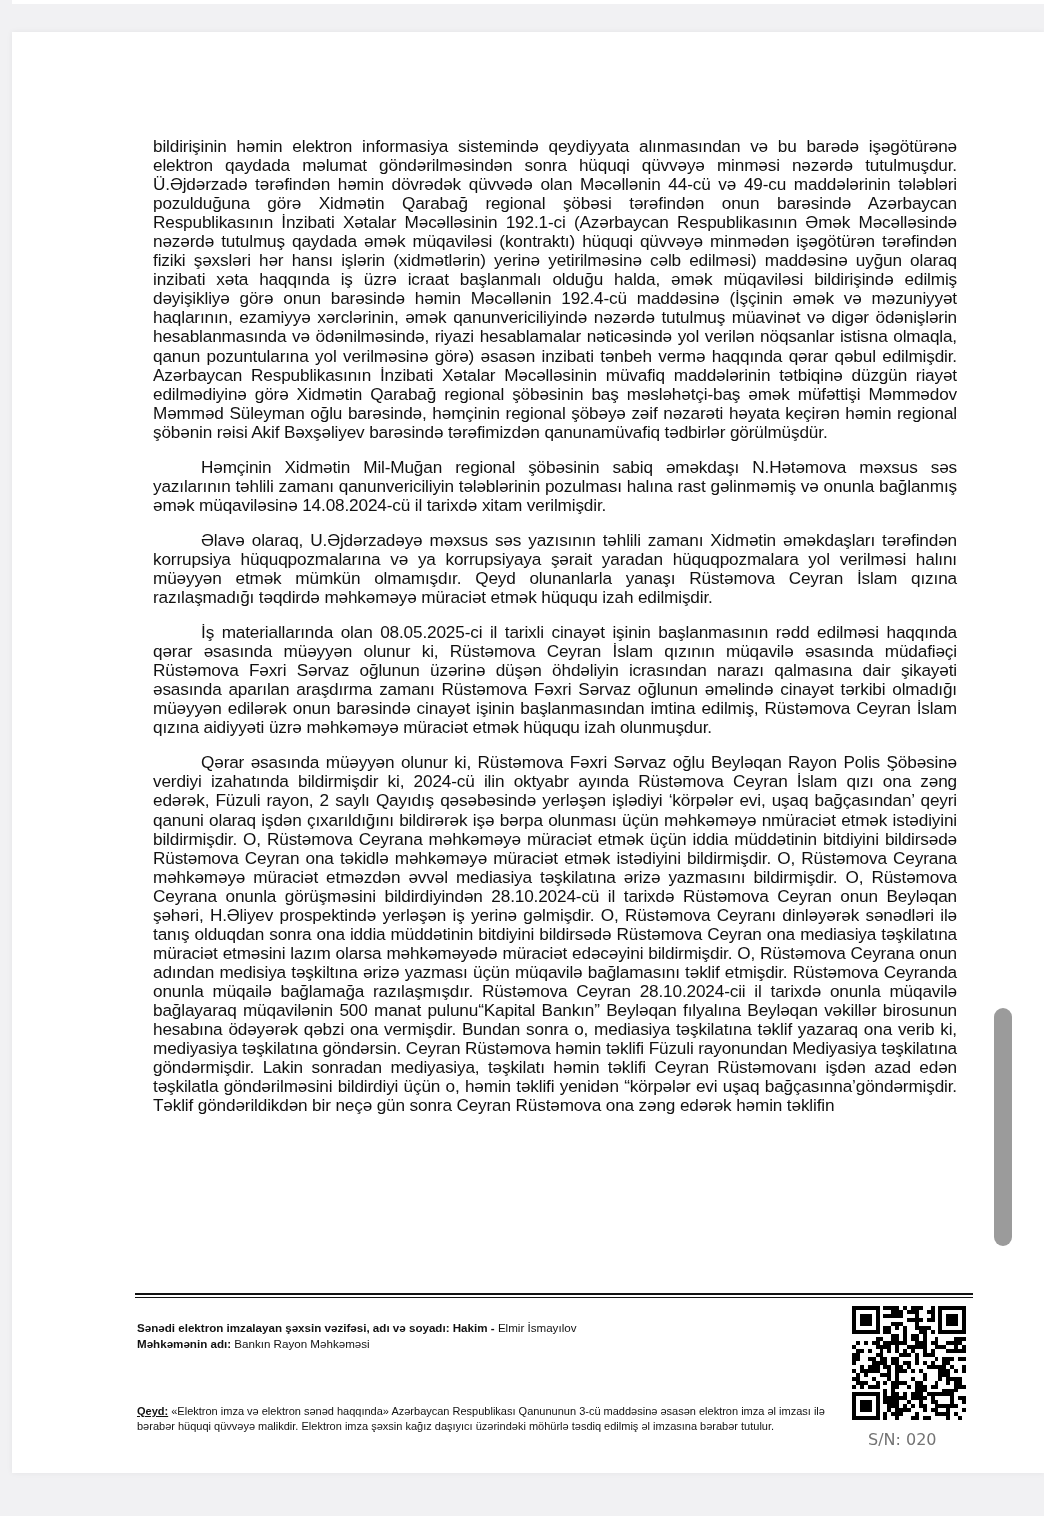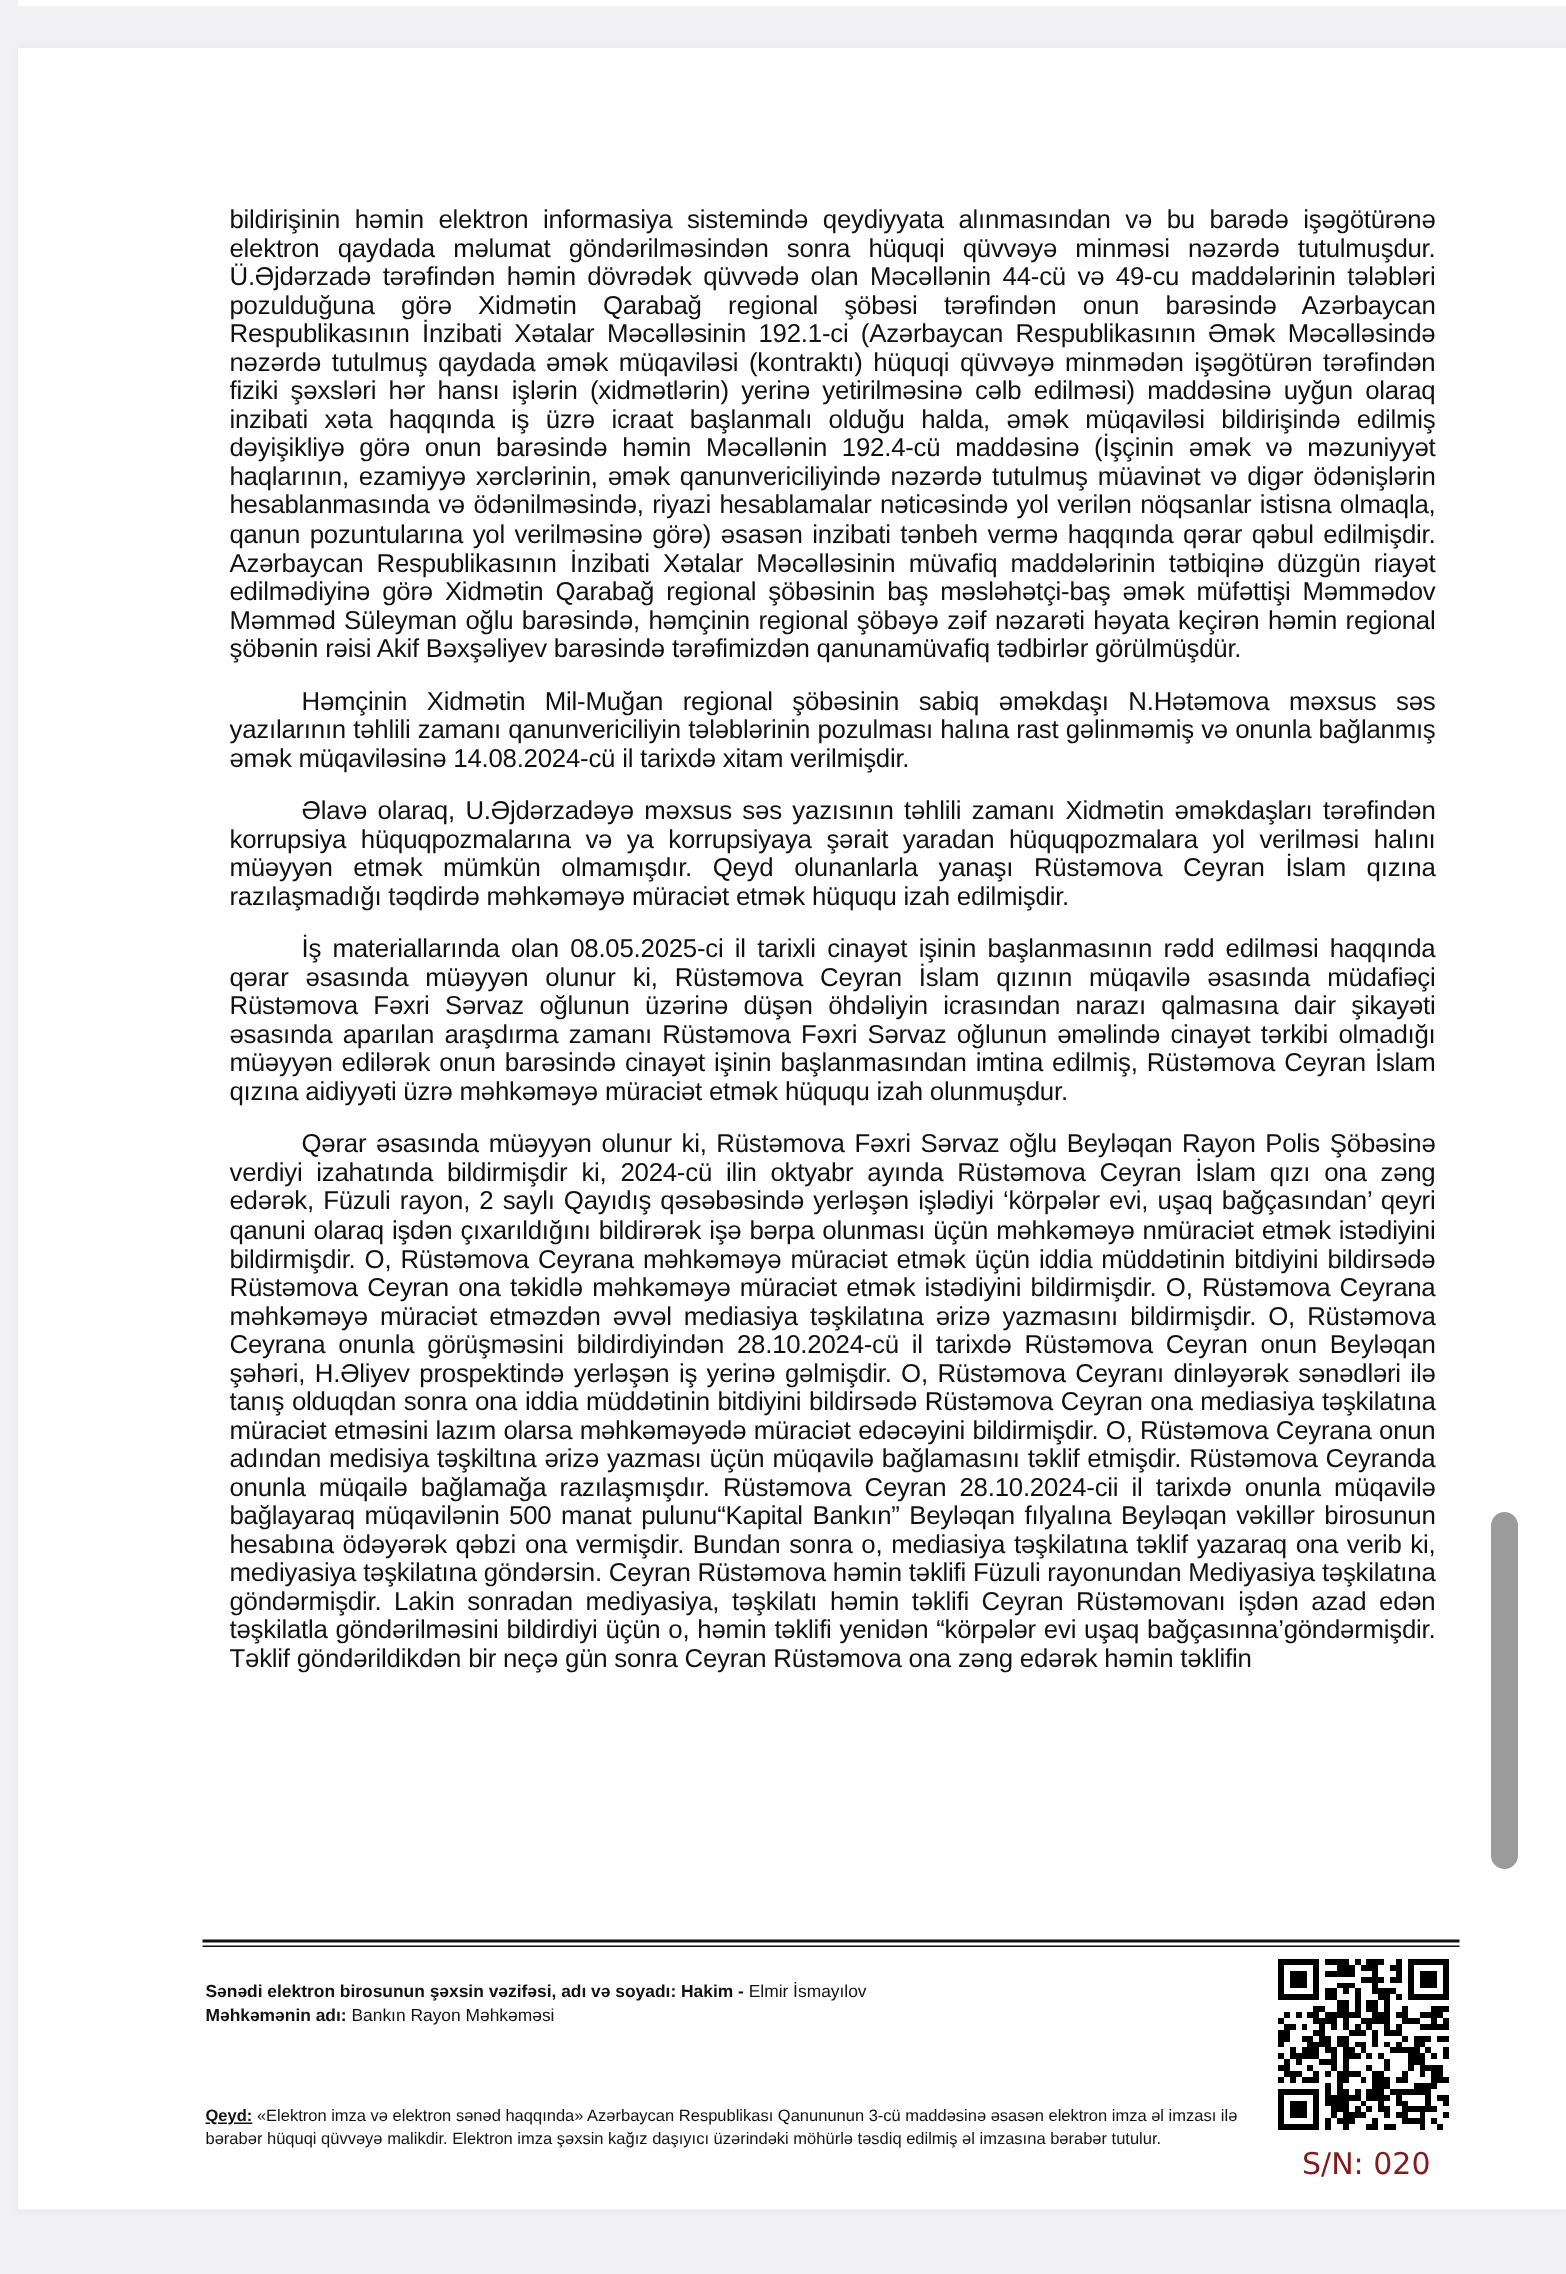--- a/index.html
+++ b/index.html
@@ -95,22 +95,22 @@
       left: 852px;
       top: 1306px;
       width: 114px;
       height: 114px;
     }
     .sn {
       position: absolute;
       left: 868px;
       top: 1430px;
       font-family: "DejaVu Sans", sans-serif;
-      font-size: 20px;
-      color: #7f1d1d;
+      font-size: 16px;
+      color: #737373;
     }
     .scrollbar-thumb {
       position: absolute;
       left: 994px;
       top: 1008px;
       width: 18px;
       height: 238px;
       border-radius: 9px;
       background: #9b9b9b;
     }
@@ -127,21 +127,21 @@
   <p class="indent">Həmçinin Xidmətin Mil-Muğan regional şöbəsinin sabiq əməkdaşı N.Hətəmova məxsus səs yazılarının təhlili zamanı qanunvericiliyin tələblərinin pozulması halına rast gəlinməmiş və onunla bağlanmış əmək müqaviləsinə 14.08.2024-cü il tarixdə xitam verilmişdir.</p>
   <p class="indent">Əlavə olaraq, U.Əjdərzadəyə məxsus səs yazısının təhlili zamanı Xidmətin əməkdaşları tərəfindən korrupsiya hüquqpozmalarına və ya korrupsiyaya şərait yaradan hüquqpozmalara yol verilməsi halını müəyyən etmək mümkün olmamışdır. Qeyd olunanlarla yanaşı Rüstəmova Ceyran İslam qızına razılaşmadığı təqdirdə məhkəməyə müraciət etmək hüququ izah edilmişdir.</p>
   <p class="indent">İş materiallarında olan 08.05.2025-ci il tarixli cinayət işinin başlanmasının rədd edilməsi haqqında qərar əsasında müəyyən olunur ki, Rüstəmova Ceyran İslam qızının müqavilə əsasında müdafiəçi Rüstəmova Fəxri Sərvaz oğlunun üzərinə düşən öhdəliyin icrasından narazı qalmasına dair şikayəti əsasında aparılan araşdırma zamanı Rüstəmova Fəxri Sərvaz oğlunun əməlində cinayət tərkibi olmadığı müəyyən edilərək onun barəsində cinayət işinin başlanmasından imtina edilmiş, Rüstəmova Ceyran İslam qızına aidiyyəti üzrə məhkəməyə müraciət etmək hüququ izah olunmuşdur.</p>
   <p class="indent">Qərar əsasında müəyyən olunur ki, Rüstəmova Fəxri Sərvaz oğlu Beyləqan Rayon Polis Şöbəsinə verdiyi izahatında bildirmişdir ki, 2024-cü ilin oktyabr ayında Rüstəmova Ceyran İslam qızı ona zəng edərək, Füzuli rayon, 2 saylı Qayıdış qəsəbəsində yerləşən işlədiyi ‘körpələr evi, uşaq bağçasından’ qeyri qanuni olaraq işdən çıxarıldığını bildirərək işə bərpa olunması üçün məhkəməyə nmüraciət etmək istədiyini bildirmişdir. O, Rüstəmova Ceyrana məhkəməyə müraciət etmək üçün iddia müddətinin bitdiyini bildirsədə Rüstəmova Ceyran ona təkidlə məhkəməyə müraciət etmək istədiyini bildirmişdir. O, Rüstəmova Ceyrana məhkəməyə müraciət etməzdən əvvəl mediasiya təşkilatına ərizə yazmasını bildirmişdir. O, Rüstəmova Ceyrana onunla görüşməsini bildirdiyindən 28.10.2024-cü il tarixdə Rüstəmova Ceyran onun Beyləqan şəhəri, H.Əliyev prospektində yerləşən iş yerinə gəlmişdir. O, Rüstəmova Ceyranı dinləyərək sənədləri ilə tanış olduqdan sonra ona iddia müddətinin bitdiyini bildirsədə Rüstəmova Ceyran ona mediasiya təşkilatına müraciət etməsini lazım olarsa məhkəməyədə müraciət edəcəyini bildirmişdir. O, Rüstəmova Ceyrana onun adından medisiya təşkiltına ərizə yazması üçün müqavilə bağlamasını təklif etmişdir. Rüstəmova Ceyranda onunla müqailə bağlamağa razılaşmışdır. Rüstəmova Ceyran 28.10.2024-cii il tarixdə onunla müqavilə bağlayaraq müqavilənin 500 manat pulunu“Kapital Bankın” Beyləqan fılyalına Beyləqan vəkillər birosunun hesabına ödəyərək qəbzi ona vermişdir. Bundan sonra o, mediasiya təşkilatına təklif yazaraq ona verib ki, mediyasiya təşkilatına göndərsin. Ceyran Rüstəmova həmin təklifi Füzuli rayonundan Mediyasiya təşkilatına göndərmişdir. Lakin sonradan mediyasiya, təşkilatı həmin təklifi Ceyran Rüstəmovanı işdən azad edən təşkilatla göndərilməsini bildirdiyi üçün o, həmin təklifi yenidən “körpələr evi uşaq bağçasınna’göndərmişdir. Təklif göndərildikdən bir neçə gün sonra Ceyran Rüstəmova ona zəng edərək həmin təklifin</p>
 </div>
 
 <div class="divider"></div>
 
 <div class="footer-info">
   <div>
-    <span class="lbl">Sənədi elektron birosunun şəxsin vəzifəsi, adı və soyadı: Hakim -</span>
+    <span class="lbl">Sənədi elektron imzalayan şəxsin vəzifəsi, adı və soyadı: Hakim -</span>
     <span class="val">Elmir İsmayılov</span>
   </div>
   <div>
     <span class="lbl">Məhkəmənin adı:</span>
     <span class="val">Bankın Rayon Məhkəməsi</span>
   </div>
 </div>
 
 <div class="note">
   <span class="note-label">Qeyd:</span>

